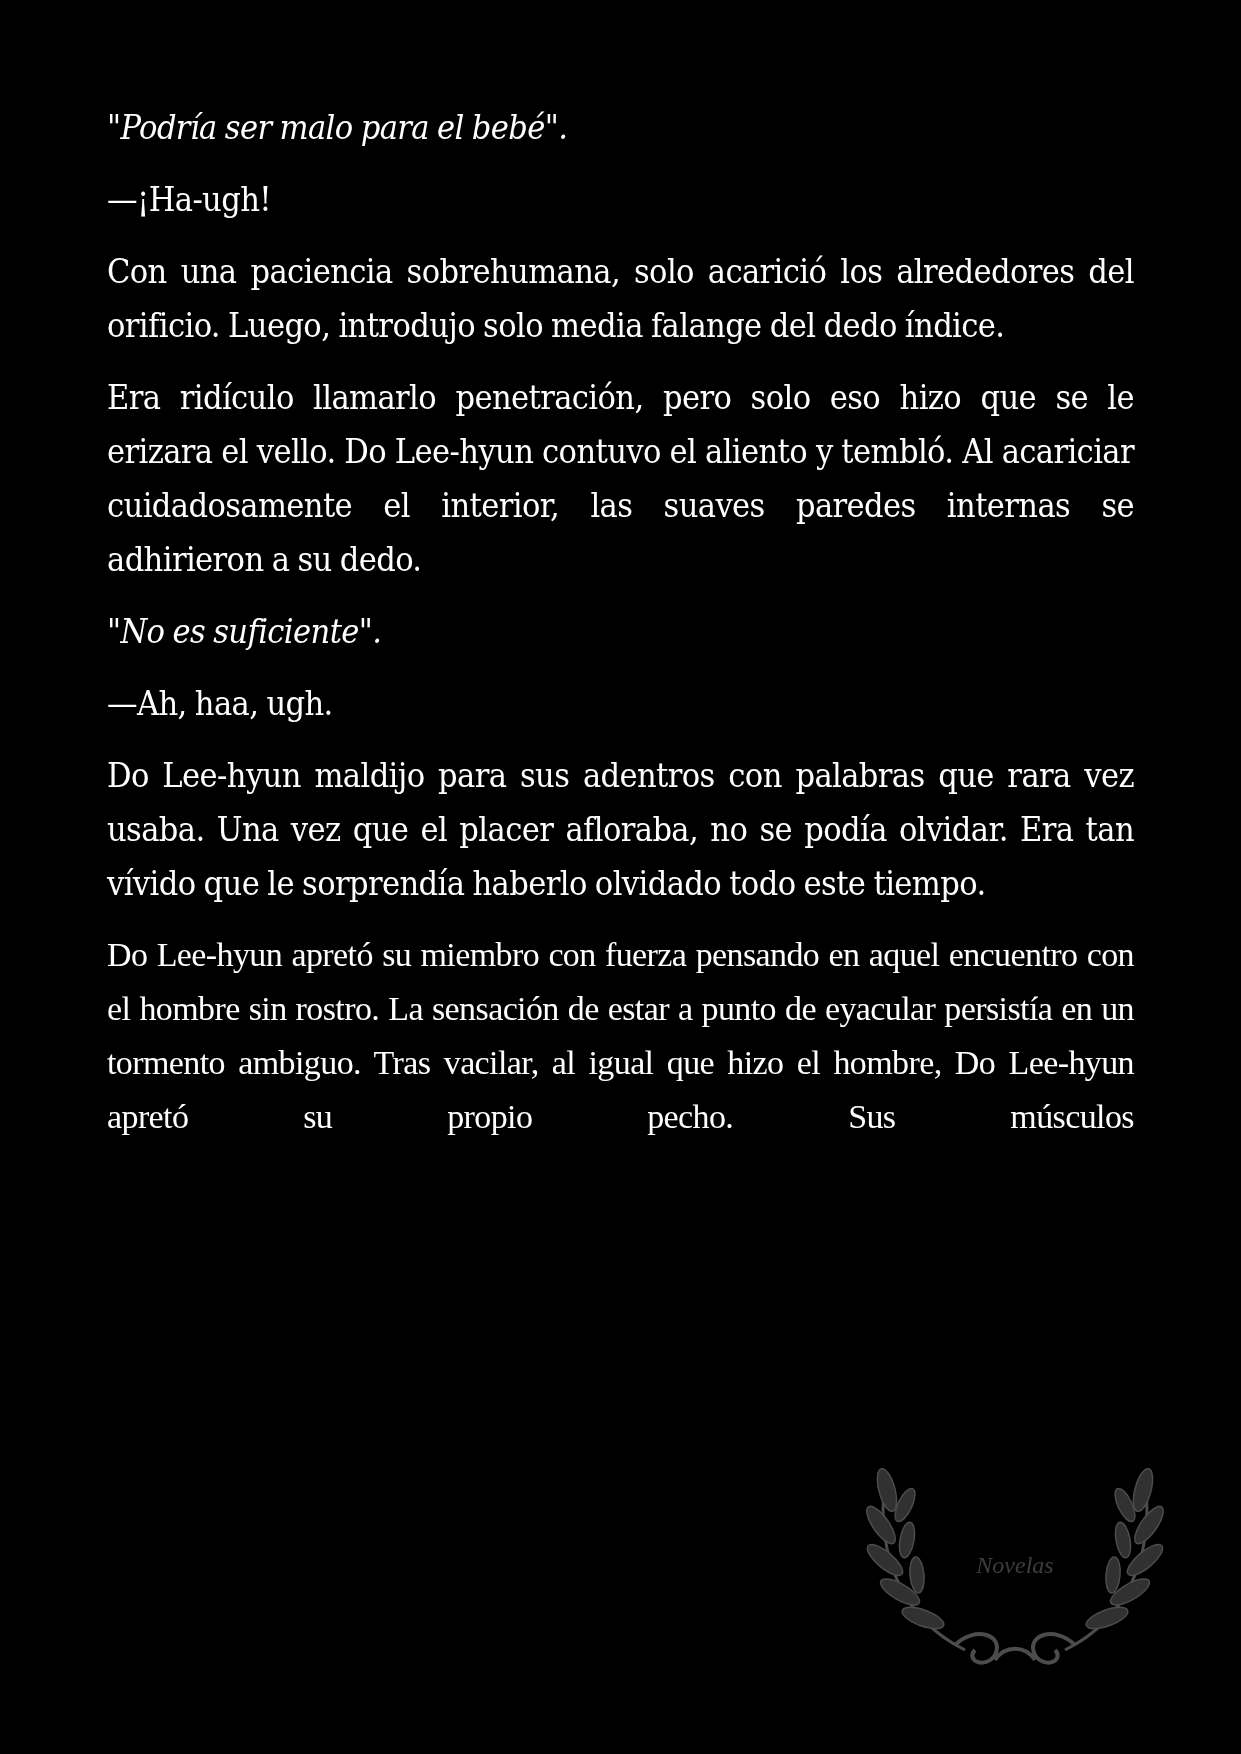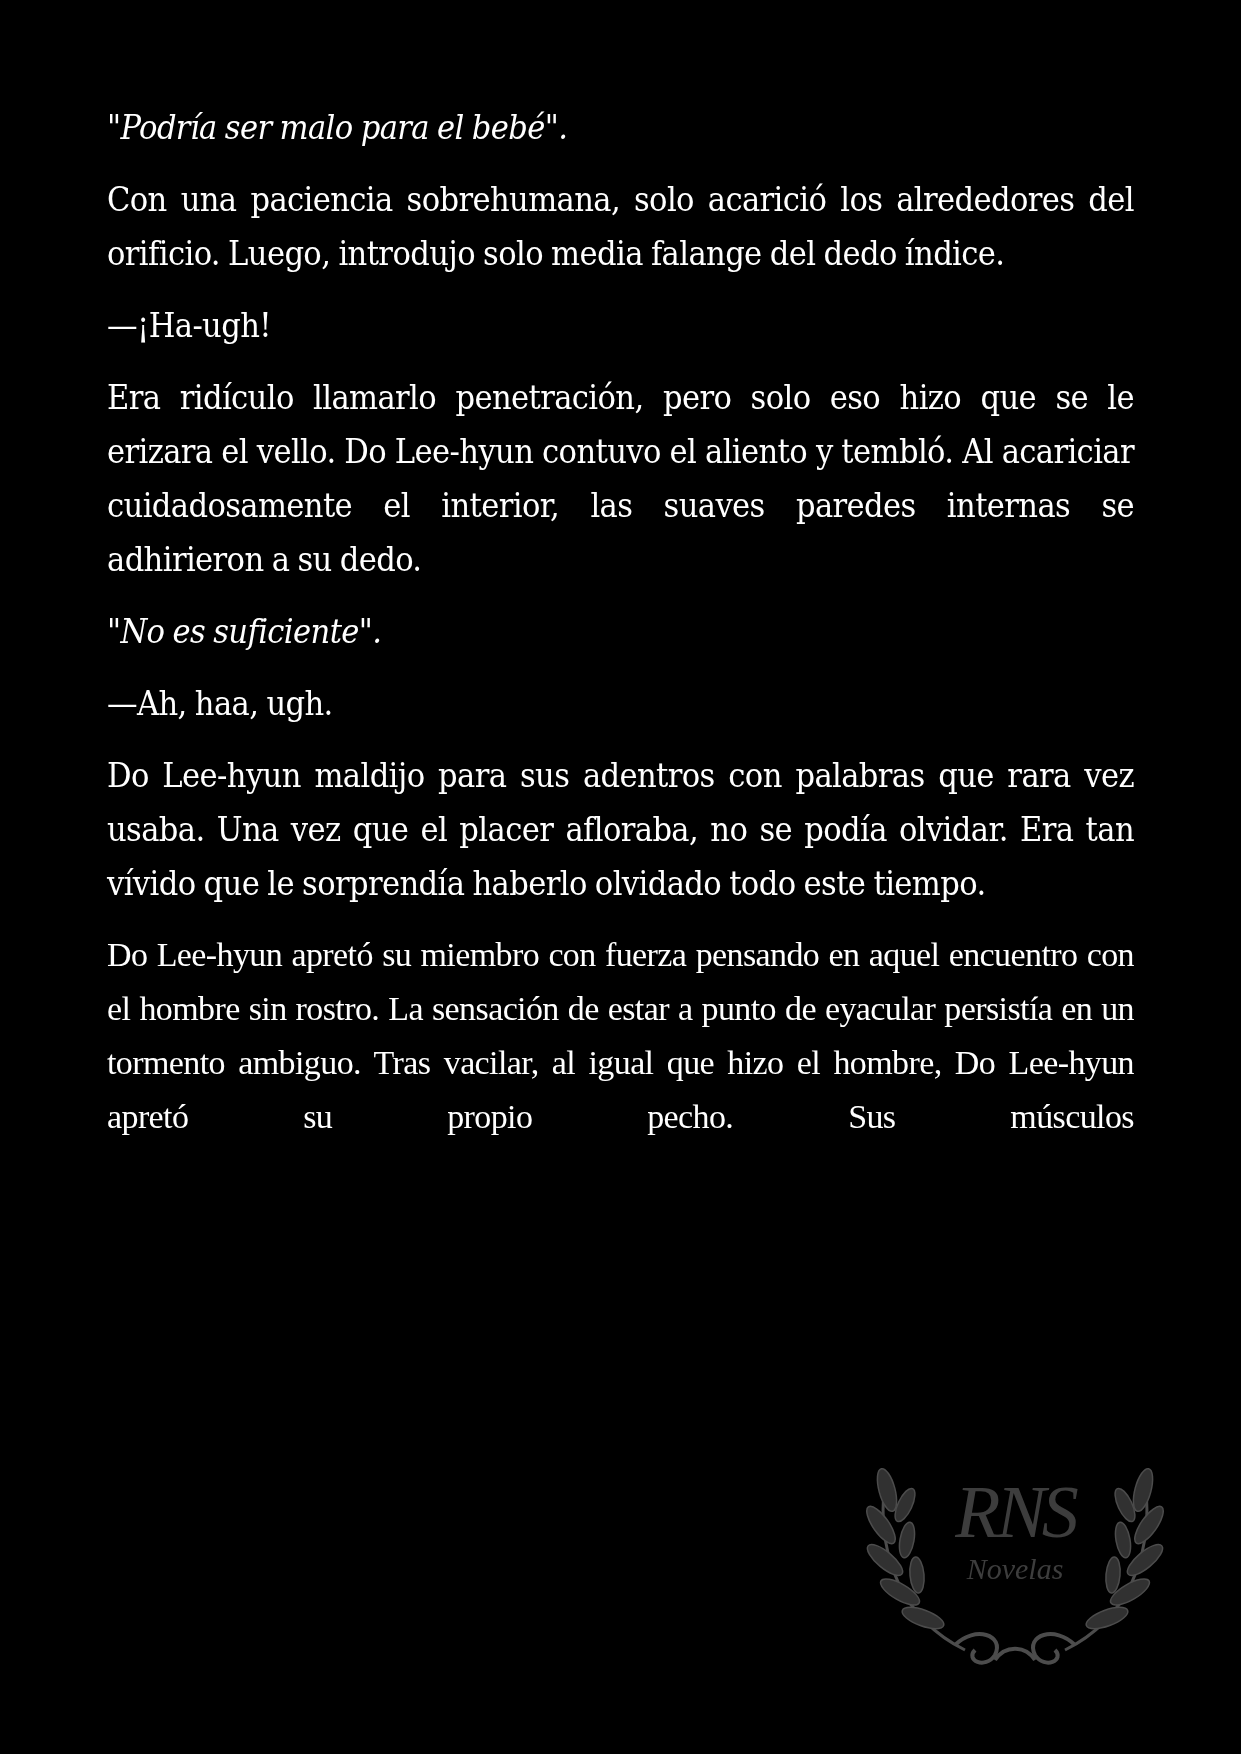--- a/index.html
+++ b/index.html
@@ -49,29 +49,29 @@
     .wm-text {
       position: absolute;
       left: 0;
       width: 340px;
       text-align: center;
       color: #6f6f6f;
       font-family: "Liberation Serif", serif;
       font-style: italic;
     }
     .wm-logo { top: 50px; font-size: 74px; letter-spacing: -4px; }
-    .wm-sub { top: 132px; font-size: 30px; }
+    .wm-sub { top: 132px; font-size: 24px; }
   </style>
 </head>
 <body>
 
 <div class="page">
   <p class="para italic">"Podría ser malo para el bebé".</p>
+  <p class="para">—¡Ha-ugh!</p>
   <p class="para">Con una paciencia sobrehumana, solo acarició los alrededores del orificio. Luego, introdujo solo media falange del dedo índice.</p>
-  <p class="para">—¡Ha-ugh!</p>
   <p class="para">Era ridículo llamarlo penetración, pero solo eso hizo que se le erizara el vello. Do Lee-hyun contuvo el aliento y tembló. Al acariciar cuidadosamente el interior, las suaves paredes internas se adhirieron a su dedo.</p>
   <p class="para italic">"No es suficiente".</p>
   <p class="para">—Ah, haa, ugh.</p>
   <p class="para">Do Lee-hyun maldijo para sus adentros con palabras que rara vez usaba. Una vez que el placer afloraba, no se podía olvidar. Era tan vívido que le sorprendía haberlo olvidado todo este tiempo.</p>
   <p class="para continues">Do Lee-hyun apretó su miembro con fuerza pensando en aquel encuentro con el hombre sin rostro. La sensación de estar a punto de eyacular persistía en un tormento ambiguo. Tras vacilar, al igual que hizo el hombre, Do Lee-hyun apretó su propio pecho. Sus músculos</p>
 </div>
 
 <div class="watermark">
   <svg width="340" height="260" viewBox="0 0 340 260">
     <g fill="#5a5a5a" stroke="#8a8a8a" stroke-width="1.5">
@@ -94,15 +94,14 @@
       <ellipse cx="262" cy="198" rx="8" ry="22" transform="rotate(70 262 198)"></ellipse>
       <ellipse cx="280" cy="85" rx="7" ry="18" transform="rotate(-25 280 85)"></ellipse>
       <ellipse cx="278" cy="120" rx="7" ry="18" transform="rotate(-10 278 120)"></ellipse>
       <ellipse cx="268" cy="155" rx="7" ry="18" transform="rotate(5 268 155)"></ellipse>
 
       <path d="M110 225 C130 205 160 215 150 235 C140 250 120 240 130 230" fill="none" stroke-width="4"></path>
       <path d="M230 225 C210 205 180 215 190 235 C200 250 220 240 210 230" fill="none" stroke-width="4"></path>
       <path d="M150 240 C160 225 180 225 190 240" fill="none" stroke-width="4"></path>
     </g>
   </svg>
-  <div class="wm-text wm-logo">RNS</div>
   <div class="wm-text wm-sub">Novelas</div>
 </div>
 
 </body></html>

